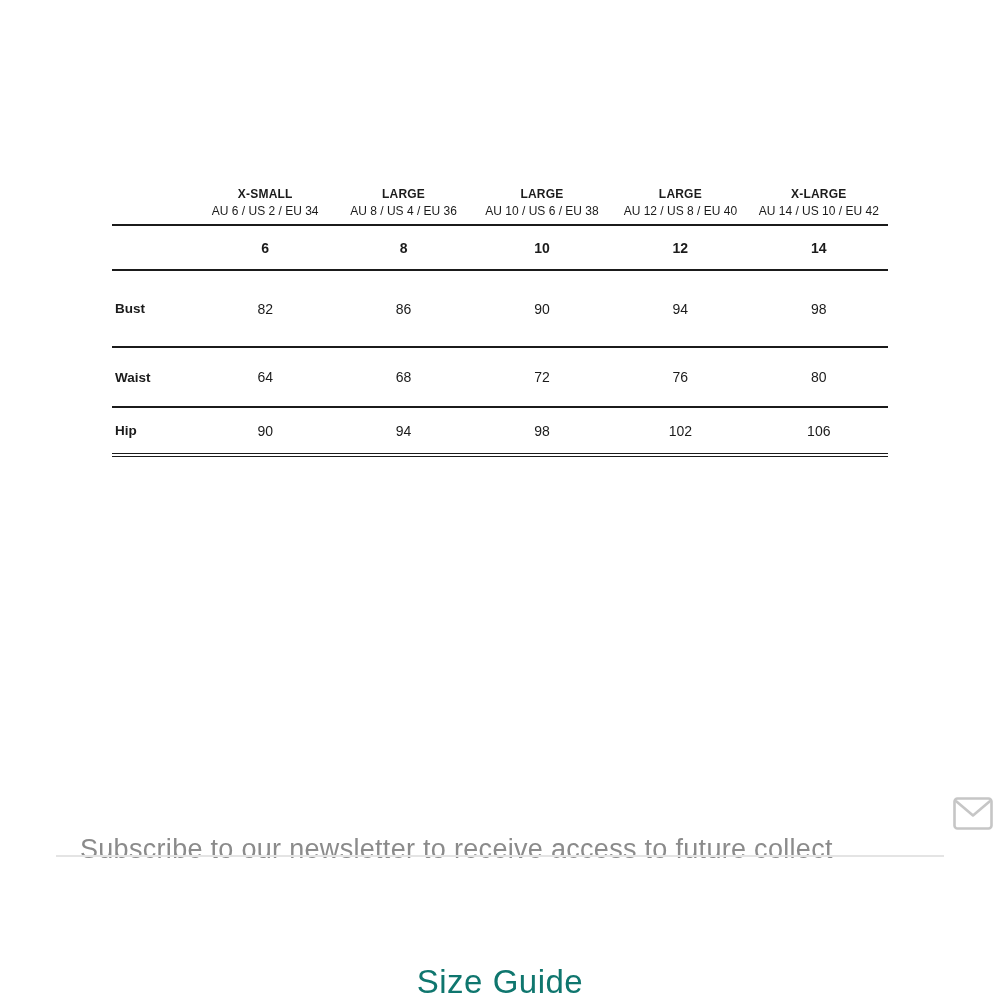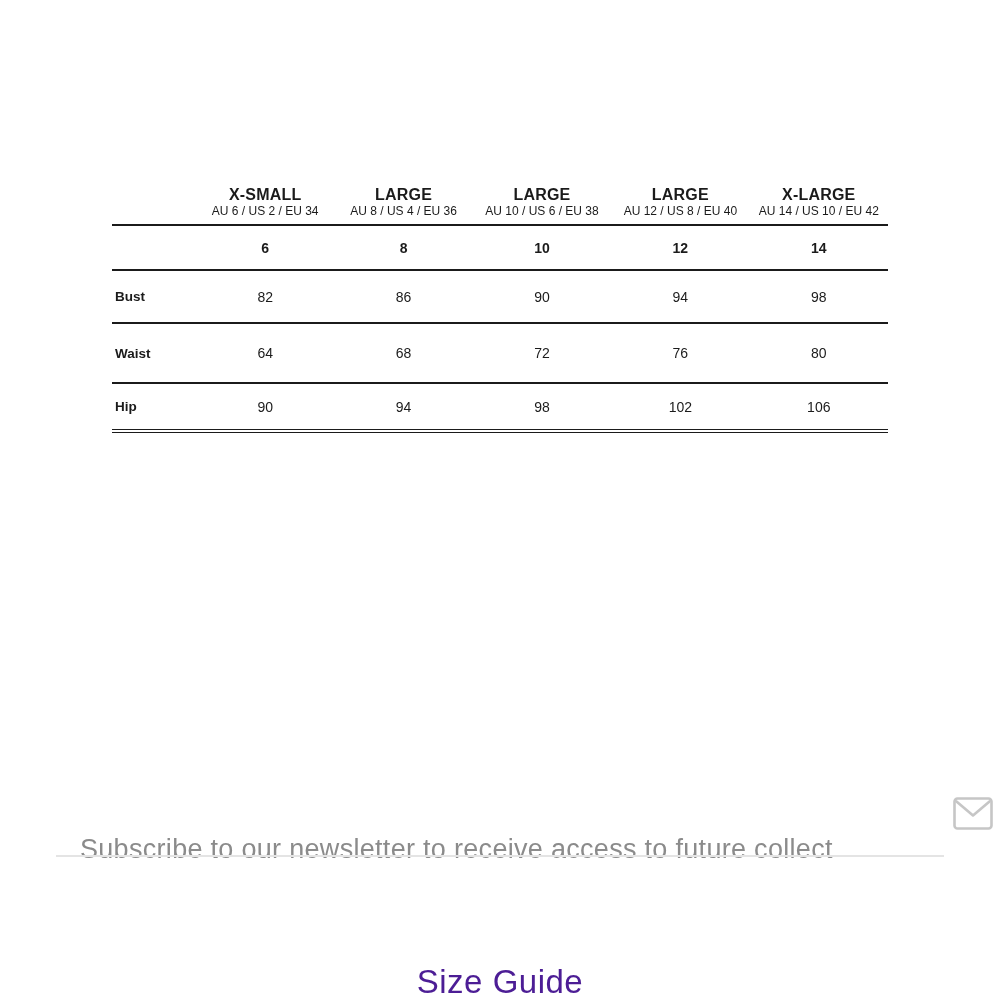--- a/index.html
+++ b/index.html
@@ -26,21 +26,21 @@
   }
   .size-table .label-col { width: 84px; }
   .size-table th, .size-table td { padding: 0; font-weight: normal; }
 
   .head-row th {
     vertical-align: bottom;
     padding-bottom: 4px;
     border-bottom: 2px solid #1b1b1b;
   }
   .col-name {
-    font-size: 16px; font-weight: bold;
+    font-size: 12px; font-weight: bold;
     text-align: center; line-height: 17px;
     letter-spacing: 0.2px; white-space: nowrap;
   }
   .col-conv {
     font-size: 12px; font-weight: normal;
     text-align: center; line-height: 17px;
     white-space: nowrap;
   }
 
   .sizes-row td {
@@ -53,21 +53,21 @@
     text-align: center; vertical-align: middle;
     font-size: 14px;
     border-bottom: 2px solid #1b1b1b;
   }
   .meas-row .row-label {
     text-align: left;
     font-weight: bold;
     font-size: 13.5px;
     padding-left: 3px;
   }
-  .row-bust td { height: 53px; }
+  .row-bust td { height: 77px; }
   .row-waist td { height: 60px; }
   .row-hip td { height: 48px; border-bottom: 4px double #1b1b1b; }
 
   
   .newsletter-text {
     position: absolute;
     left: 80px; top: 795px;
     width: 850px;
     font-size: 27px;
     color: #8b8b8b;
@@ -90,21 +90,21 @@
     background: #e4e4e4;
   }
 
   
   .size-guide-title {
     position: absolute;
     left: 0; top: 963px;
     width: 1000px;
     text-align: center;
     font-size: 33px;
-    color: #4c1d95;
+    color: #0f766e;
     letter-spacing: 0.5px;
   }
 </style>
 </head>
 <body>
 
 <div class="page">
 
   <table class="size-table">
     <colgroup>

